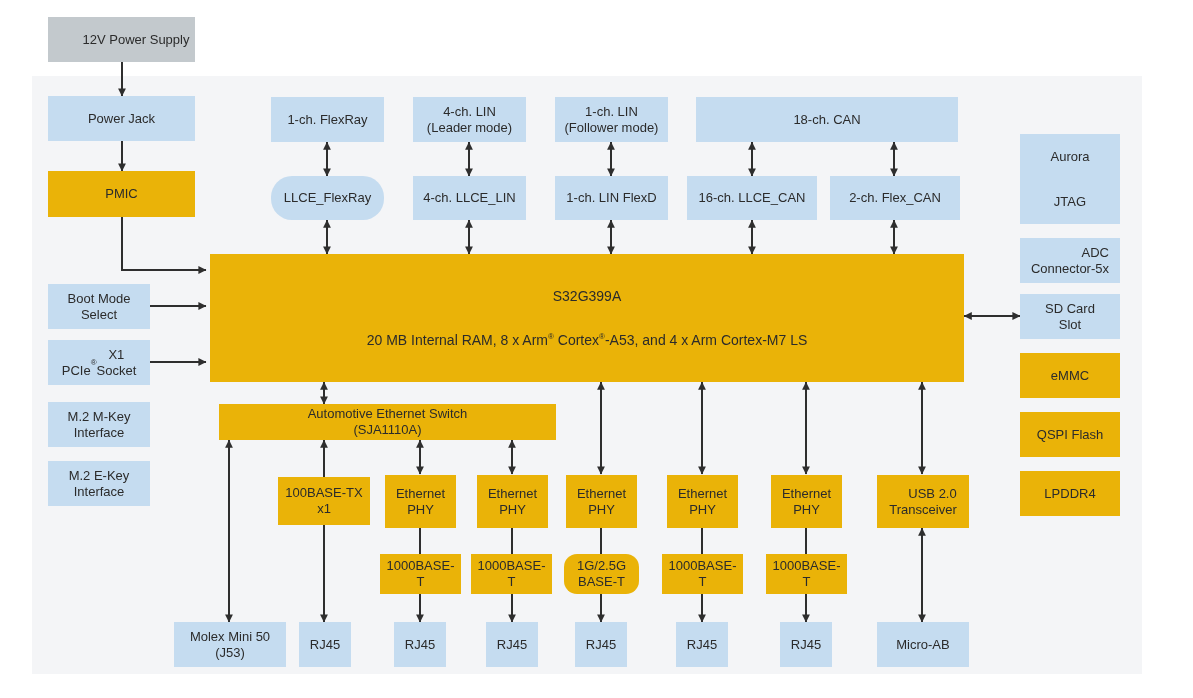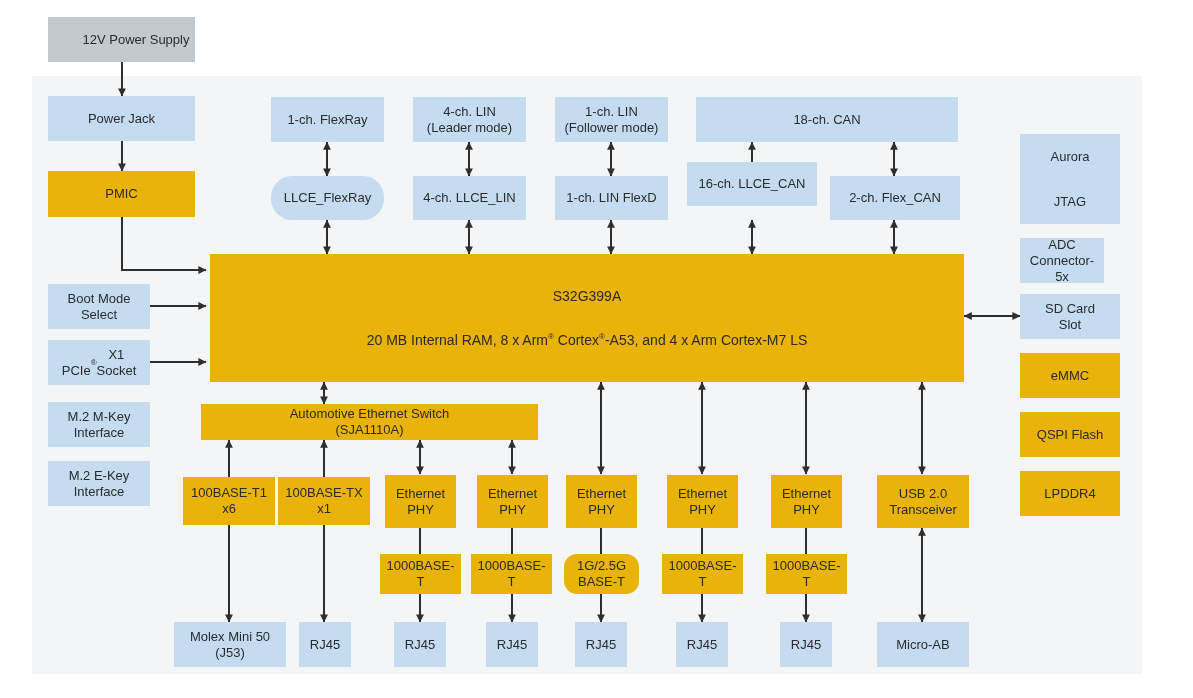--- a/index.html
+++ b/index.html
@@ -154,72 +154,70 @@
 (Follower mode)</div>
 
   <div class="blk light" style="left:696px; top:97px; width:262px; height:45px;">18-ch. CAN</div>
 
   <div class="blk light" style="left:271px; top:176px; width:113px; height:44px;border-radius:21px;">LLCE_FlexRay</div>
 
   <div class="blk light" style="left:413px; top:176px; width:113px; height:44px;">4-ch. LLCE_LIN</div>
 
   <div class="blk light" style="left:555px; top:176px; width:113px; height:44px;">1-ch. LIN FlexD</div>
 
-  <div class="blk light" style="left:687px; top:162px; width:130px; height:44px;">16-ch. LLCE_CAN</div>
+  <div class="blk light" style="left:687px; top:176px; width:130px; height:44px;">16-ch. LLCE_CAN</div>
 
   <div class="blk light" style="left:830px; top:176px; width:130px; height:44px;">2-ch. Flex_CAN</div>
 
   <div class="blk medium big" style="left:210px; top:254px; width:754px; height:128px; flex-direction:column;">
     <div>S32G399A</div>
     <div>
       20 MB Internal RAM, 8 x Arm<sup>®</sup> Cortex<sup>®</sup>-A53, and 4 x Arm Cortex-M7 LS
     </div>
   </div>
 
   <div class="blk light" style="left:1020px; top:134px; width:100px; height:45px;">Aurora</div>
 
   <div class="blk light" style="left:1020px; top:179px; width:100px; height:45px;">JTAG</div>
 
-  <div class="blk light" style="left:1020px; top:238px; width:84px; height:45px;">ADC
+  <div class="blk light" style="left:1020px; top:238px; width:100px; height:45px;text-align:right;">ADC
 Connector-5x</div>
 
   <div class="blk medium" style="left:1020px; top:353px; width:100px; height:45px;">eMMC</div>
 
   <div class="blk light" style="left:1020px; top:294px; width:100px; height:45px;">SD Card
 Slot</div>
 
   <div class="blk medium" style="left:1020px; top:412px; width:100px; height:45px;">QSPI Flash</div>
 
   <div class="blk medium" style="left:1020px; top:471px; width:100px; height:45px;">LPDDR4</div>
 
-  <div class="blk medium" style="left:201px; top:404px; width:337px; height:36px;">Automotive Ethernet Switch
+  <div class="blk medium" style="left:219px; top:404px; width:337px; height:36px;">Automotive Ethernet Switch
 (SJA1110A)</div>
 
-  <div class="blk medium" style="left:183px; top:477px; width:92px; height:48px;">100BASE-T1
-x6</div>
 
   <div class="blk medium" style="left:278px; top:477px; width:92px; height:48px;">100BASE-TX
 x1</div>
 
   <div class="blk medium" style="left:385px; top:475px; width:71px; height:53px;">Ethernet
 PHY</div>
 
   <div class="blk medium" style="left:477px; top:475px; width:71px; height:53px;">Ethernet
 PHY</div>
 
   <div class="blk medium" style="left:566px; top:475px; width:71px; height:53px;">Ethernet
 PHY</div>
 
   <div class="blk medium" style="left:667px; top:475px; width:71px; height:53px;">Ethernet
 PHY</div>
 
   <div class="blk medium" style="left:771px; top:475px; width:71px; height:53px;">Ethernet
 PHY</div>
 
-  <div class="blk medium" style="left:877px; top:475px; width:92px; height:53px;">USB 2.0
+  <div class="blk medium" style="left:877px; top:475px; width:92px; height:53px;text-align:right;">USB 2.0
 Transceiver</div>
 
   <div class="blk medium" style="left:380px; top:554px; width:81px; height:40px;">1000BASE-T</div>
 
   <div class="blk medium" style="left:471px; top:554px; width:81px; height:40px;">1000BASE-T</div>
 
   <div class="blk medium" style="left:564px; top:554px; width:75px; height:40px;border-radius:13px;">1G/2.5G
 BASE-T</div>
 
   <div class="blk medium" style="left:662px; top:554px; width:81px; height:40px;">1000BASE-T</div>

